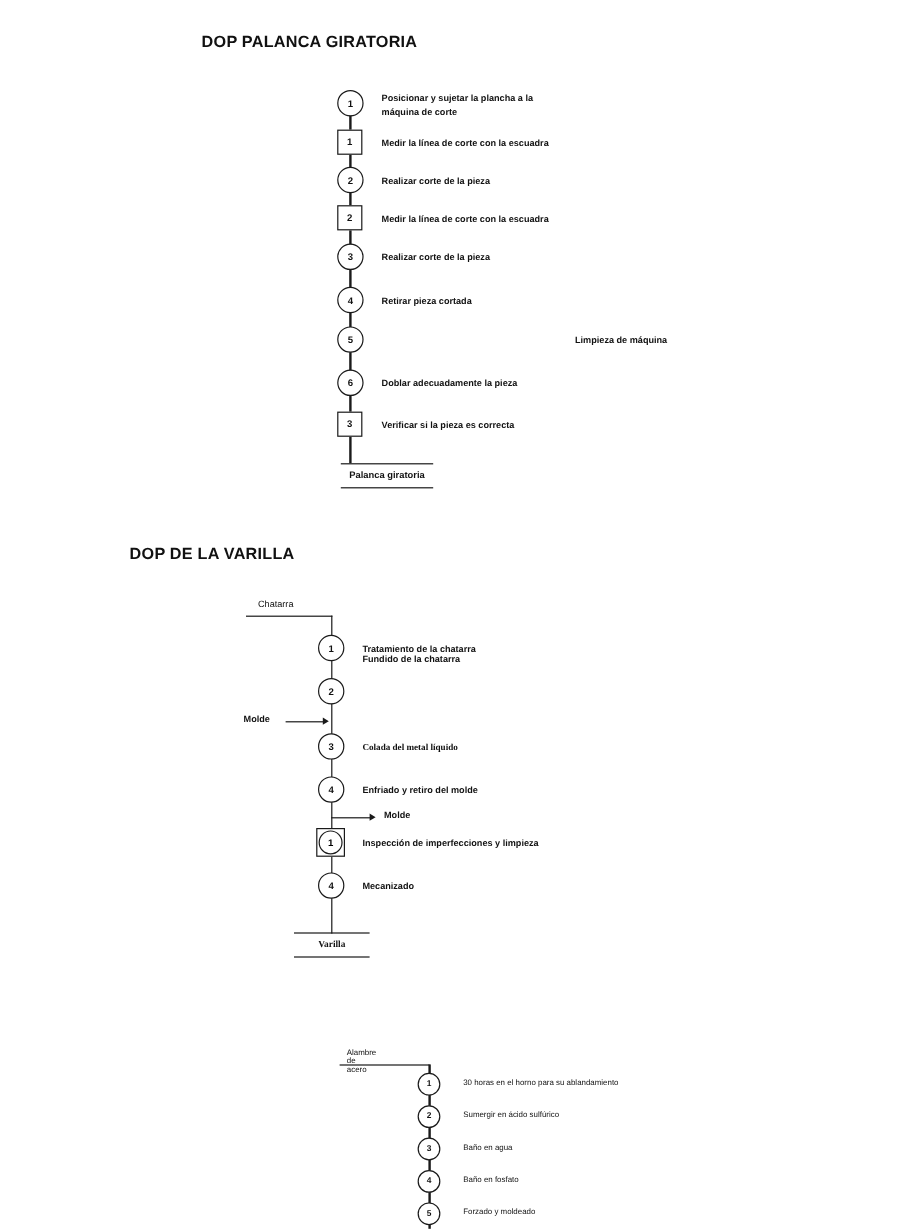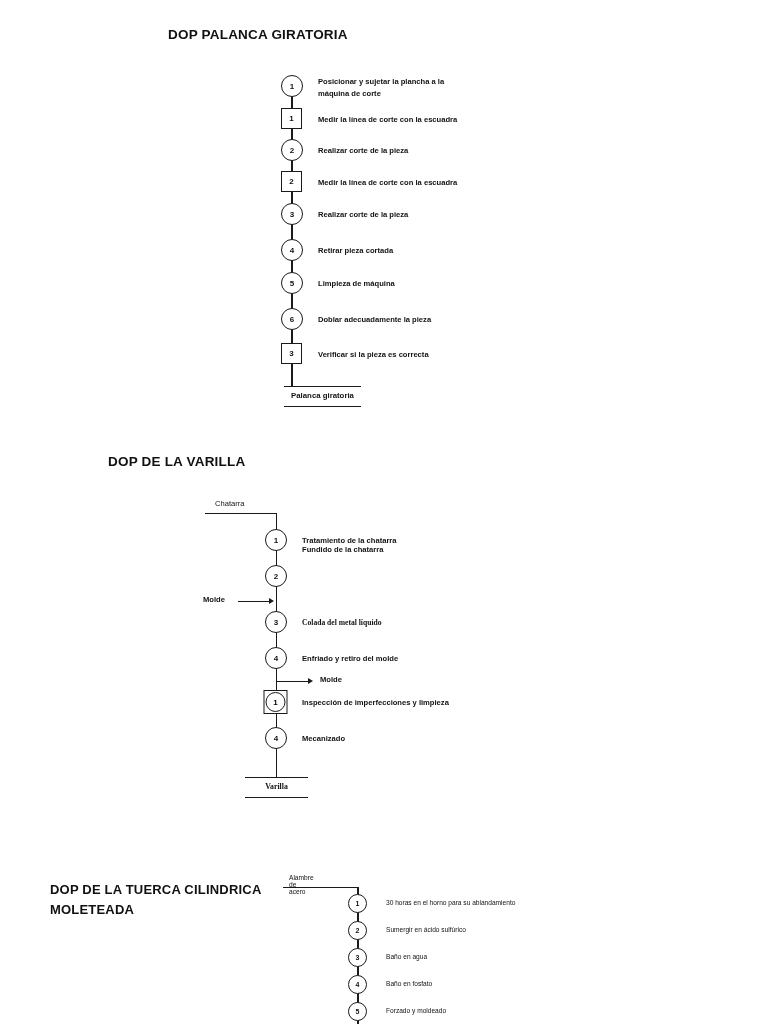--- a/index.html
+++ b/index.html
@@ -188,21 +188,21 @@
     <div class="step-label" style="left:318px; top:209px; width:220px;">Realizar corte de la pieza</div>
 
     <div class="sym-circle" style="left:281px; top:239px; width:22px; height:22px;">
       <span>4</span>
     </div>
     <div class="step-label" style="left:318px; top:245px; width:220px;">Retirar pieza cortada</div>
 
     <div class="sym-circle" style="left:281px; top:272px; width:22px; height:22px;">
       <span>5</span>
     </div>
-    <div class="step-label" style="left:318px; top:278px; width:220px;">Limpieza de máquina</div>
+    <div class="step-label" style="left:336px; top:278px; width:220px;text-align:right;">Limpieza de máquina</div>
 
     <div class="sym-circle" style="left:281px; top:308px; width:22px; height:22px;">
       <span>6</span>
     </div>
     <div class="step-label" style="left:318px; top:314px; width:220px;">Doblar adecuadamente la pieza</div>
 
     <div class="sym-square" style="left:281px; top:343px; width:21px; height:21px;">
       <span>3</span>
     </div>
     <div class="step-label" style="left:318px; top:349px; width:220px;">Verificar si la pieza es correcta</div>
@@ -263,22 +263,20 @@
     </div>
     <div class="step-label" style="left:302px; top:733px; width:220px;">Mecanizado</div>
 
     <div class="terminal" style="left:245px; top:777px; width:63px; height:22px;">
       <div class="rule" style="top:0; width:63px;"></div>
       <div class="name" style="top:5px;font-family:Liberation Serif, serif;">Varilla</div>
       <div class="rule" style="top:20px; width:63px;"></div>
     </div>
   </div>
 
-  <div class="dop-title" id="title-3">DOP DE LA TUERCA CILINDRICA
-MOLETEADA</div>
 
   <div class="flow small">
 
     <div class="entry-label" style="left:289px; top:874px;">Alambre de acero</div>
     <div class="hline" style="left:283px; top:887px; width:75px;"></div>
 
     <div class="spine" style="left:357.3px; top:887px; height:137px;"></div>
 
     <div class="sym-circle" style="left:348px; top:894px; width:19px; height:19px;">
       <span>1</span>

